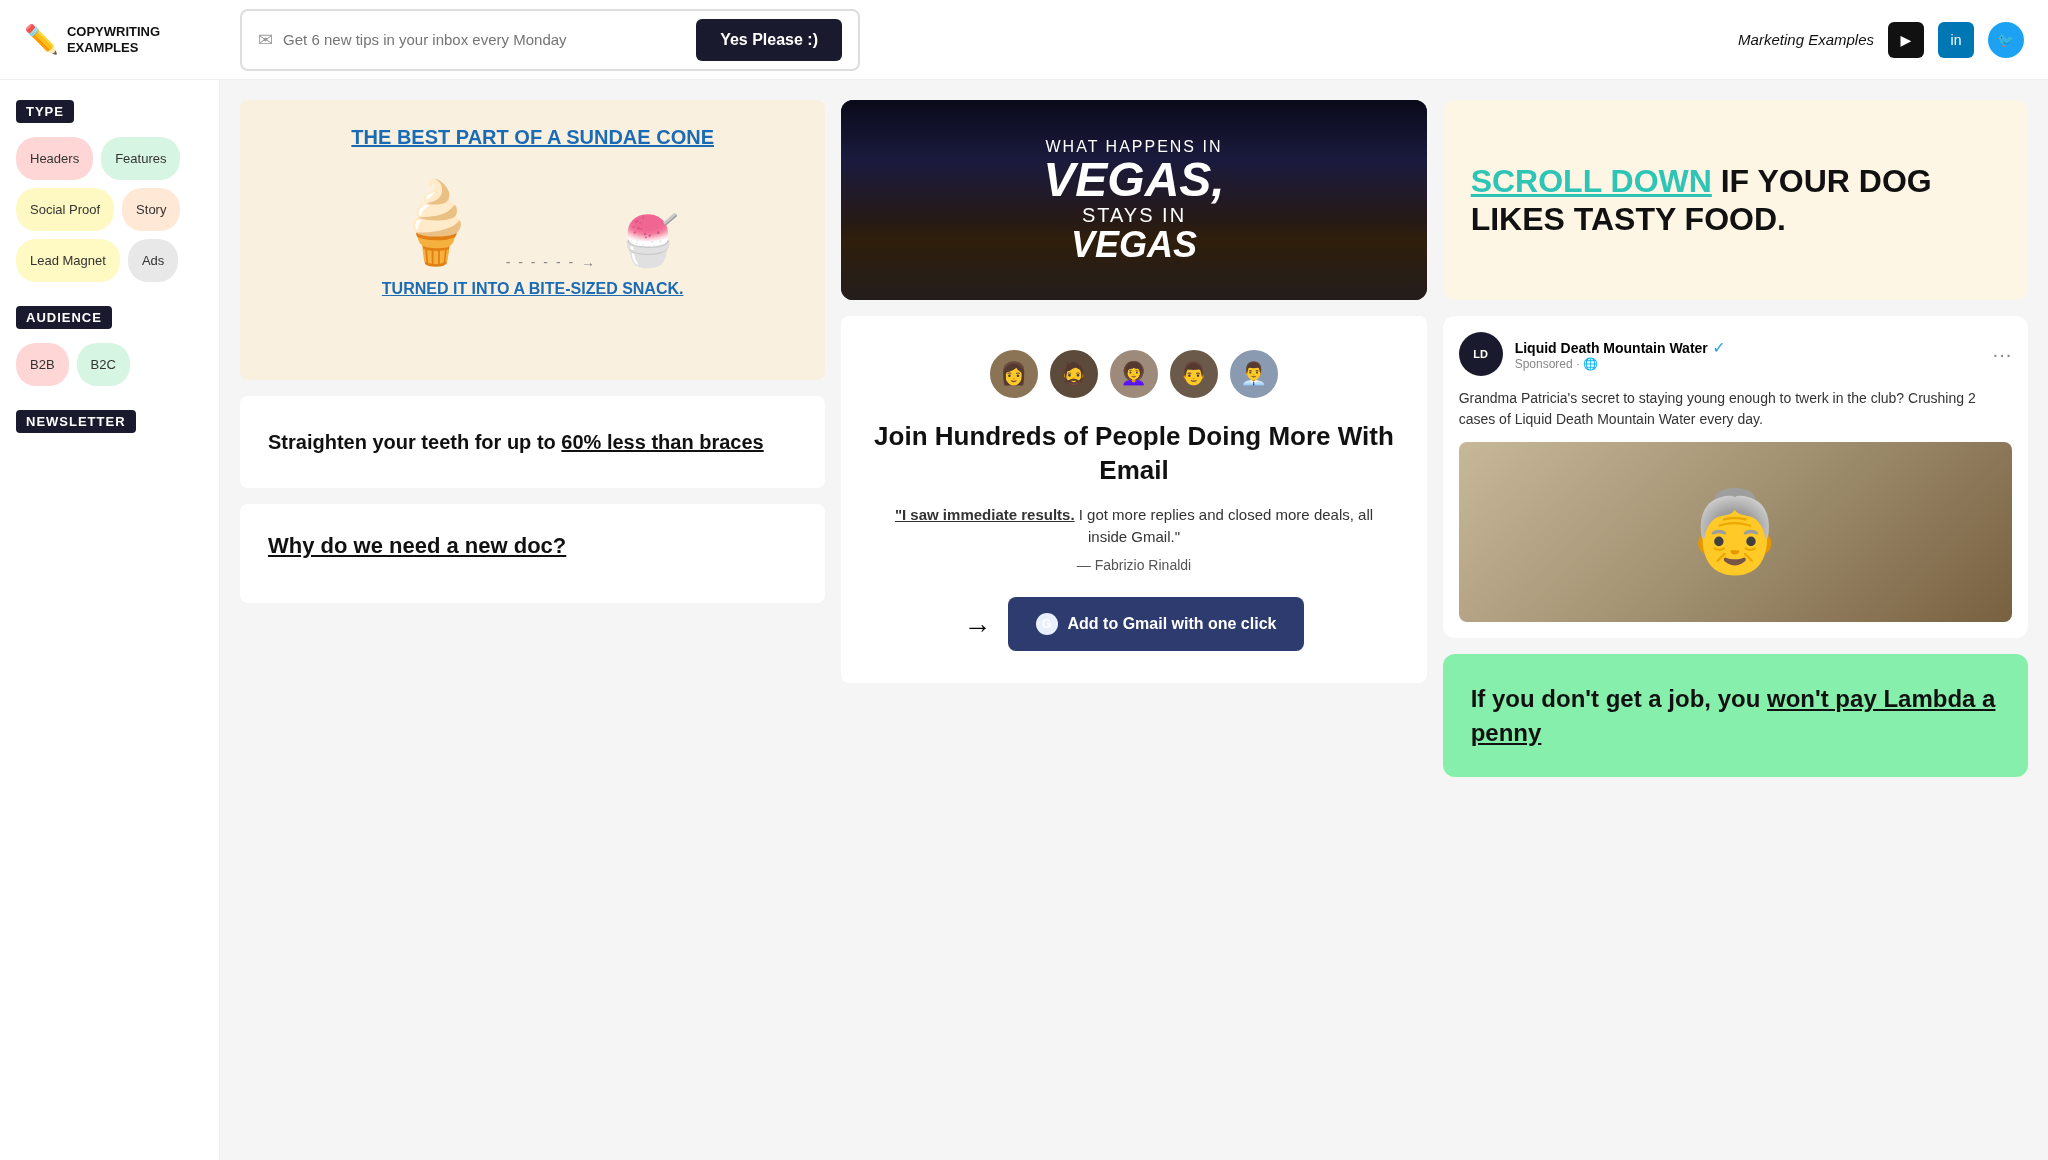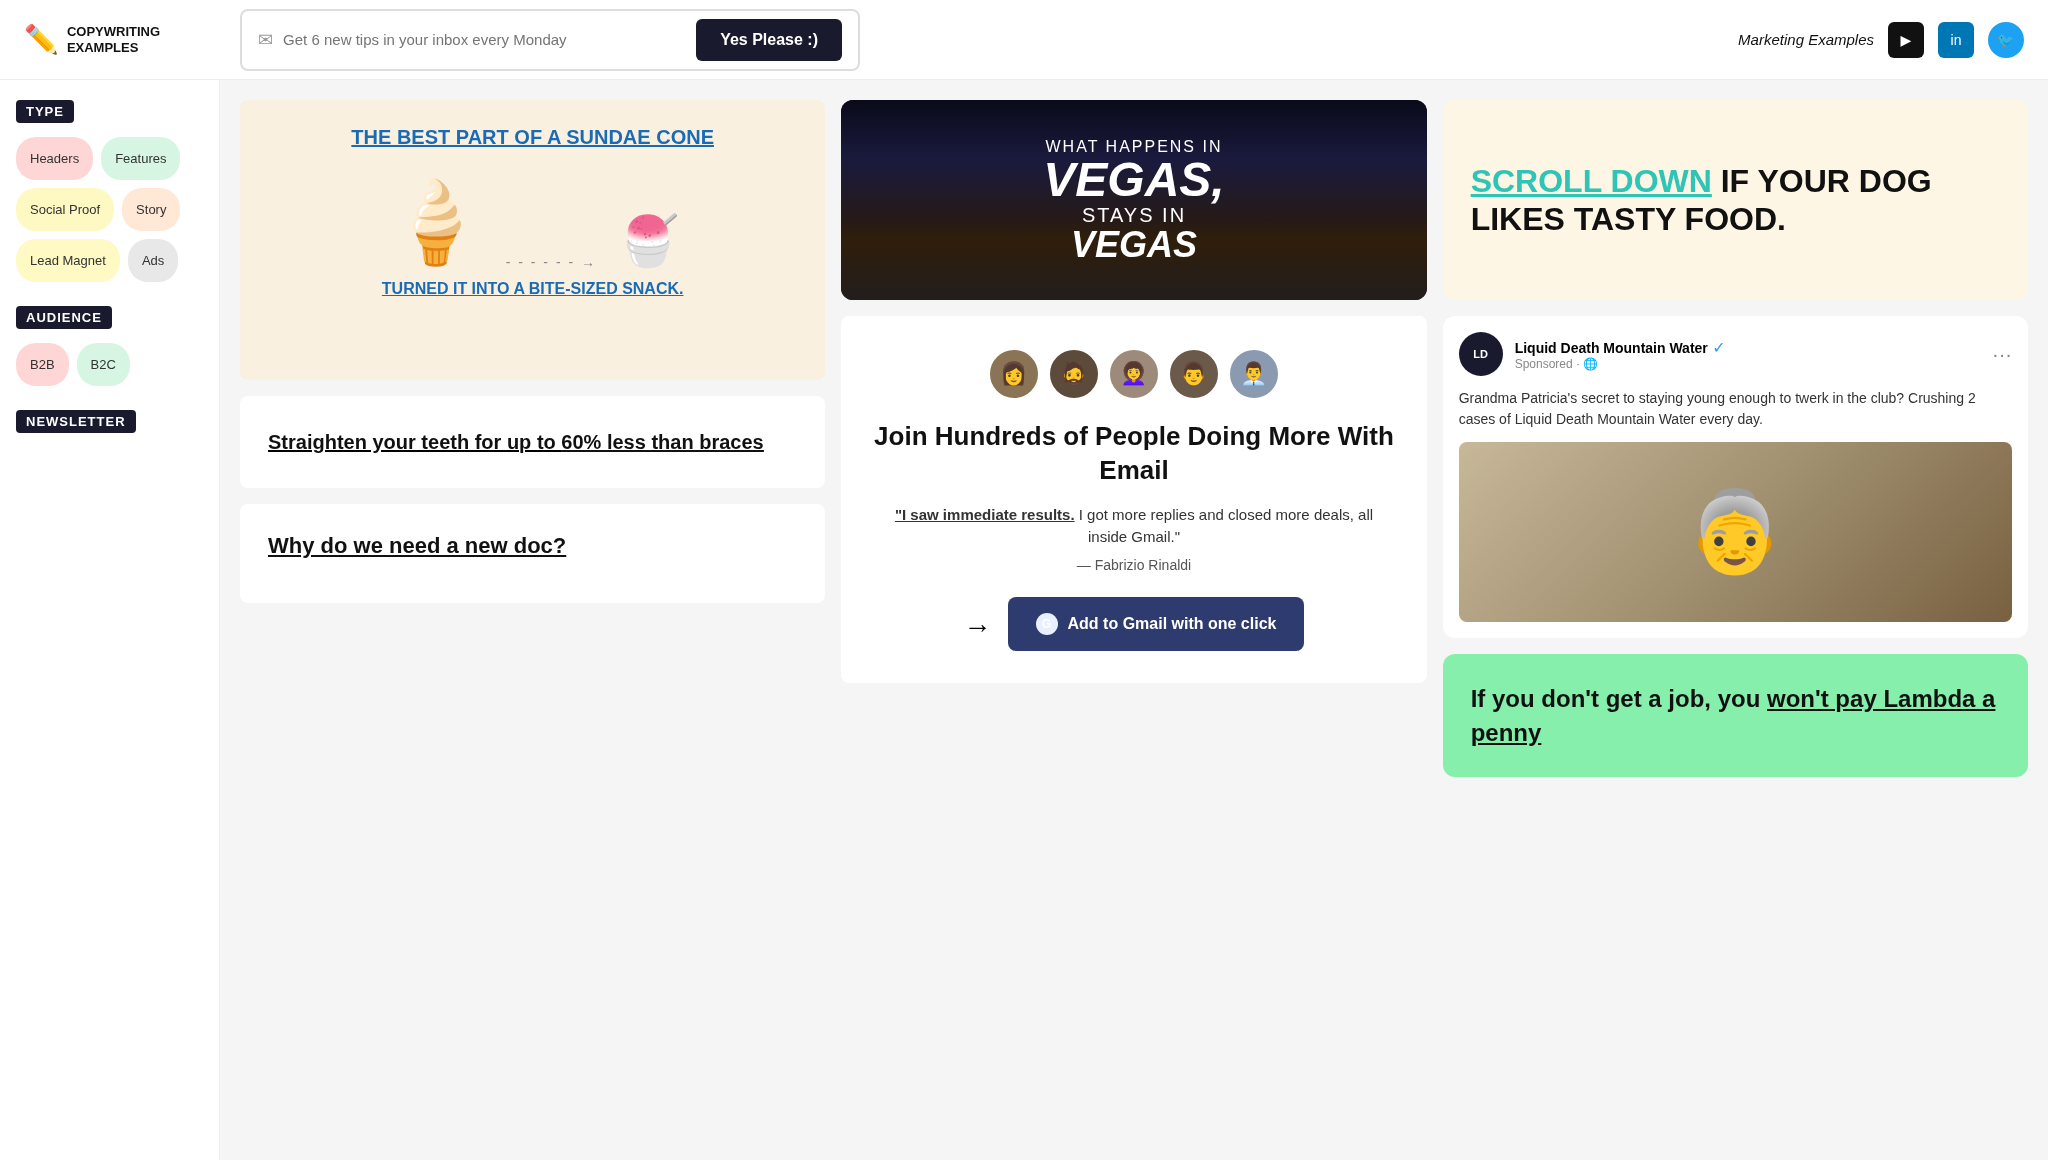--- a/index.html
+++ b/index.html
@@ -53,21 +53,21 @@
 
     
     .card-icecream { background: #f9f0e0; padding: 24px; display: flex; flex-direction: column; align-items: center; min-height: 280px; position: relative; }
     .card-icecream .headline { color: #1a6bb5; font-size: 20px; font-weight: 800; text-align: center; text-decoration: underline; line-height: 1.3; margin-bottom: 16px; }
     .icecream-visual { display: flex; align-items: flex-end; gap: 20px; margin: 10px 0; }
     .cone-img { font-size: 80px; }
     .small-cone { font-size: 50px; }
     .card-icecream .subline { color: #1a6bb5; font-size: 16px; font-weight: 700; text-align: center; text-decoration: underline; }
 
     
-    .card-teeth { padding: 32px 28px; text-decoration: underline; }
+    .card-teeth { padding: 32px 28px; }
     .card-teeth p { font-size: 20px; font-weight: 700; color: #111; line-height: 1.4; }
     .card-teeth p span { text-decoration: underline; }
 
     
     .card-doc { padding: 28px; }
     .card-doc h3 { font-size: 22px; font-weight: 700; color: #111; margin-bottom: 14px; line-height: 1.3; text-decoration: underline; }
     .card-doc p { font-size: 14px; color: #333; line-height: 1.6; }
     .card-doc p strong { font-weight: 700; }
 
     

